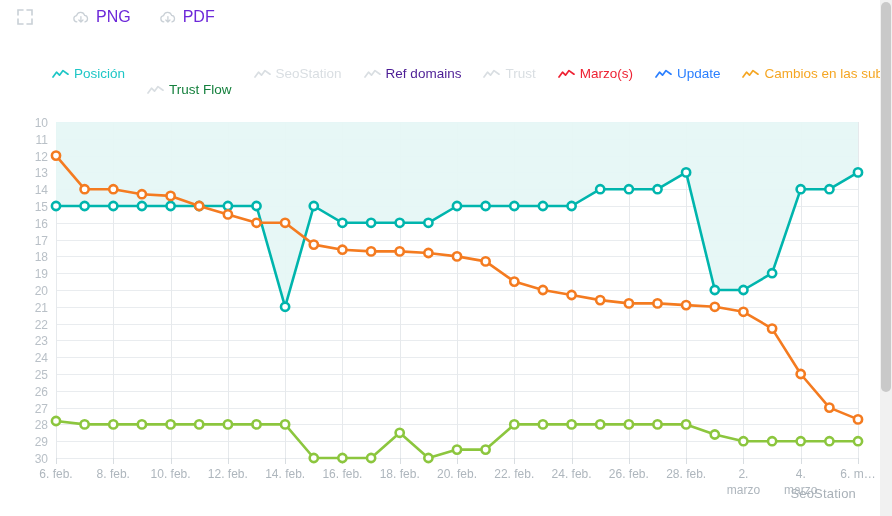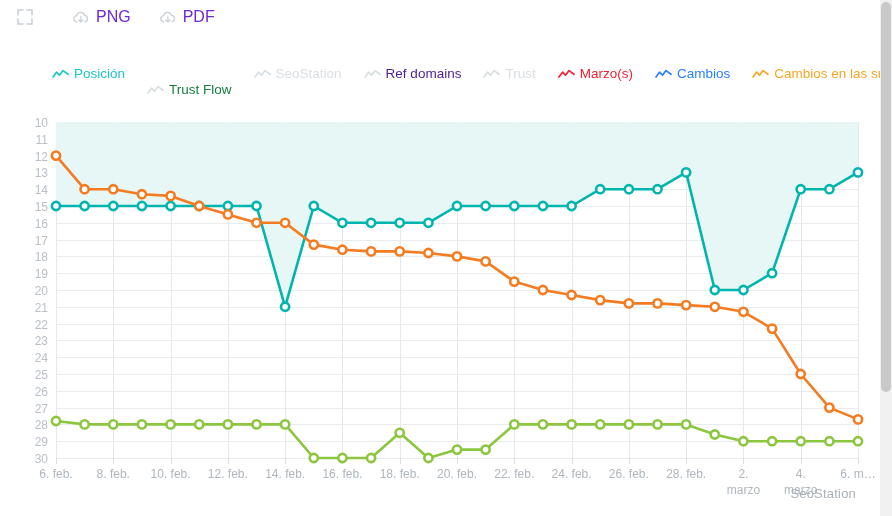--- a/index.html
+++ b/index.html
@@ -120,21 +120,21 @@
       <div class="legend-item" style="color: rgb(238, 34, 51);">
         <span class="legend-spark"><svg width="17" height="11" viewBox="0 0 17 11">
             <path d="M1 8 L4.5 3.2 L7.5 6.2 L11 1.6 L16 5.2" fill="none" stroke="#ee2233" stroke-width="1.7" stroke-linecap="round" stroke-linejoin="round"></path>
           </svg></span>
         <span>Marzo(s)</span>
       </div>
       <div class="legend-item" style="color: rgb(42, 127, 255);">
         <span class="legend-spark"><svg width="17" height="11" viewBox="0 0 17 11">
             <path d="M1 8 L4.5 3.2 L7.5 6.2 L11 1.6 L16 5.2" fill="none" stroke="#2a7fff" stroke-width="1.7" stroke-linecap="round" stroke-linejoin="round"></path>
           </svg></span>
-        <span>Cambios</span>
+        <span>Update</span>
       </div>
       <div class="legend-item" style="color: rgb(245, 166, 35);">
         <span class="legend-spark"><svg width="17" height="11" viewBox="0 0 17 11">
             <path d="M1 8 L4.5 3.2 L7.5 6.2 L11 1.6 L16 5.2" fill="none" stroke="#f5a623" stroke-width="1.7" stroke-linecap="round" stroke-linejoin="round"></path>
           </svg></span>
         <span>Cambios en las subpáginas</span>
       </div>
     </div>
 
   <div class="chart-wrap">

